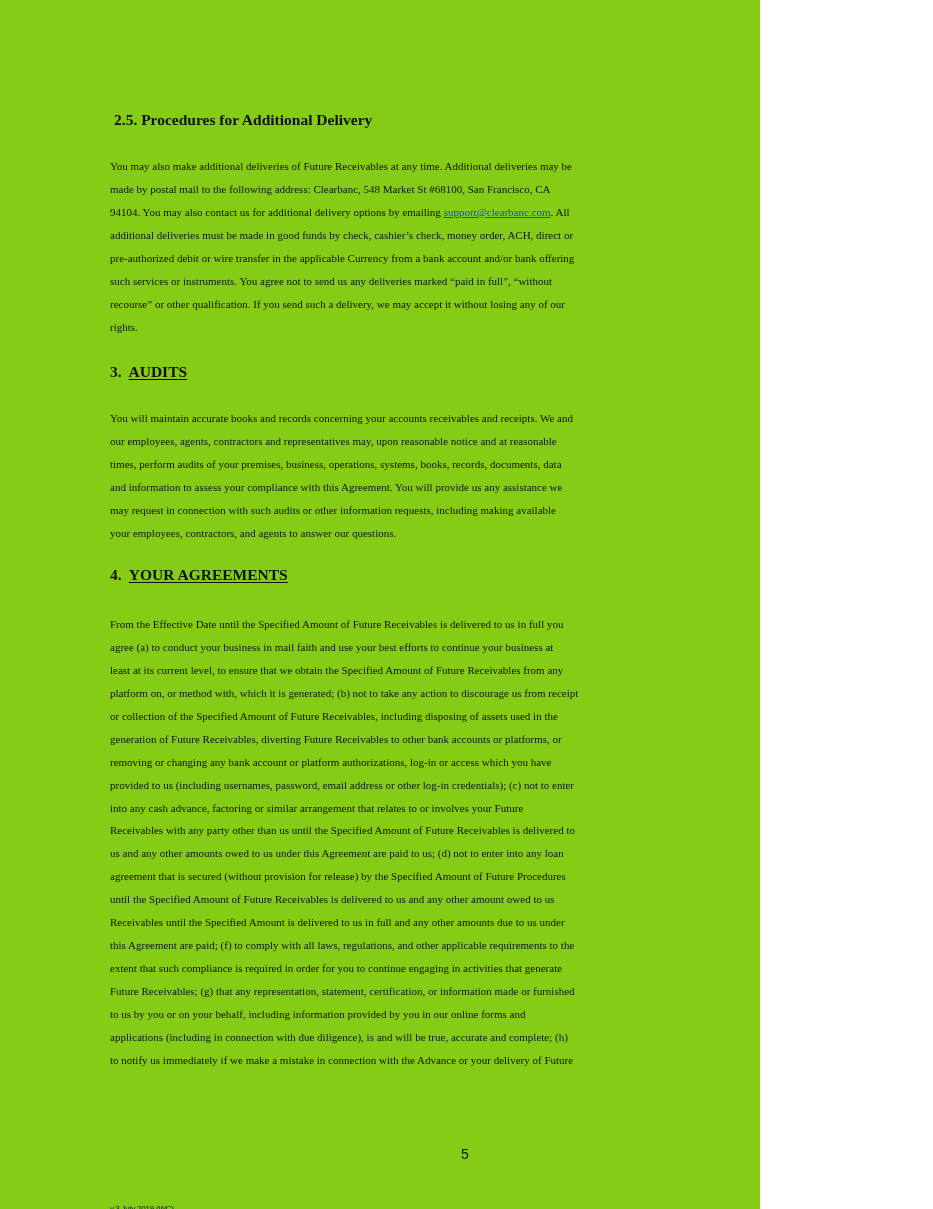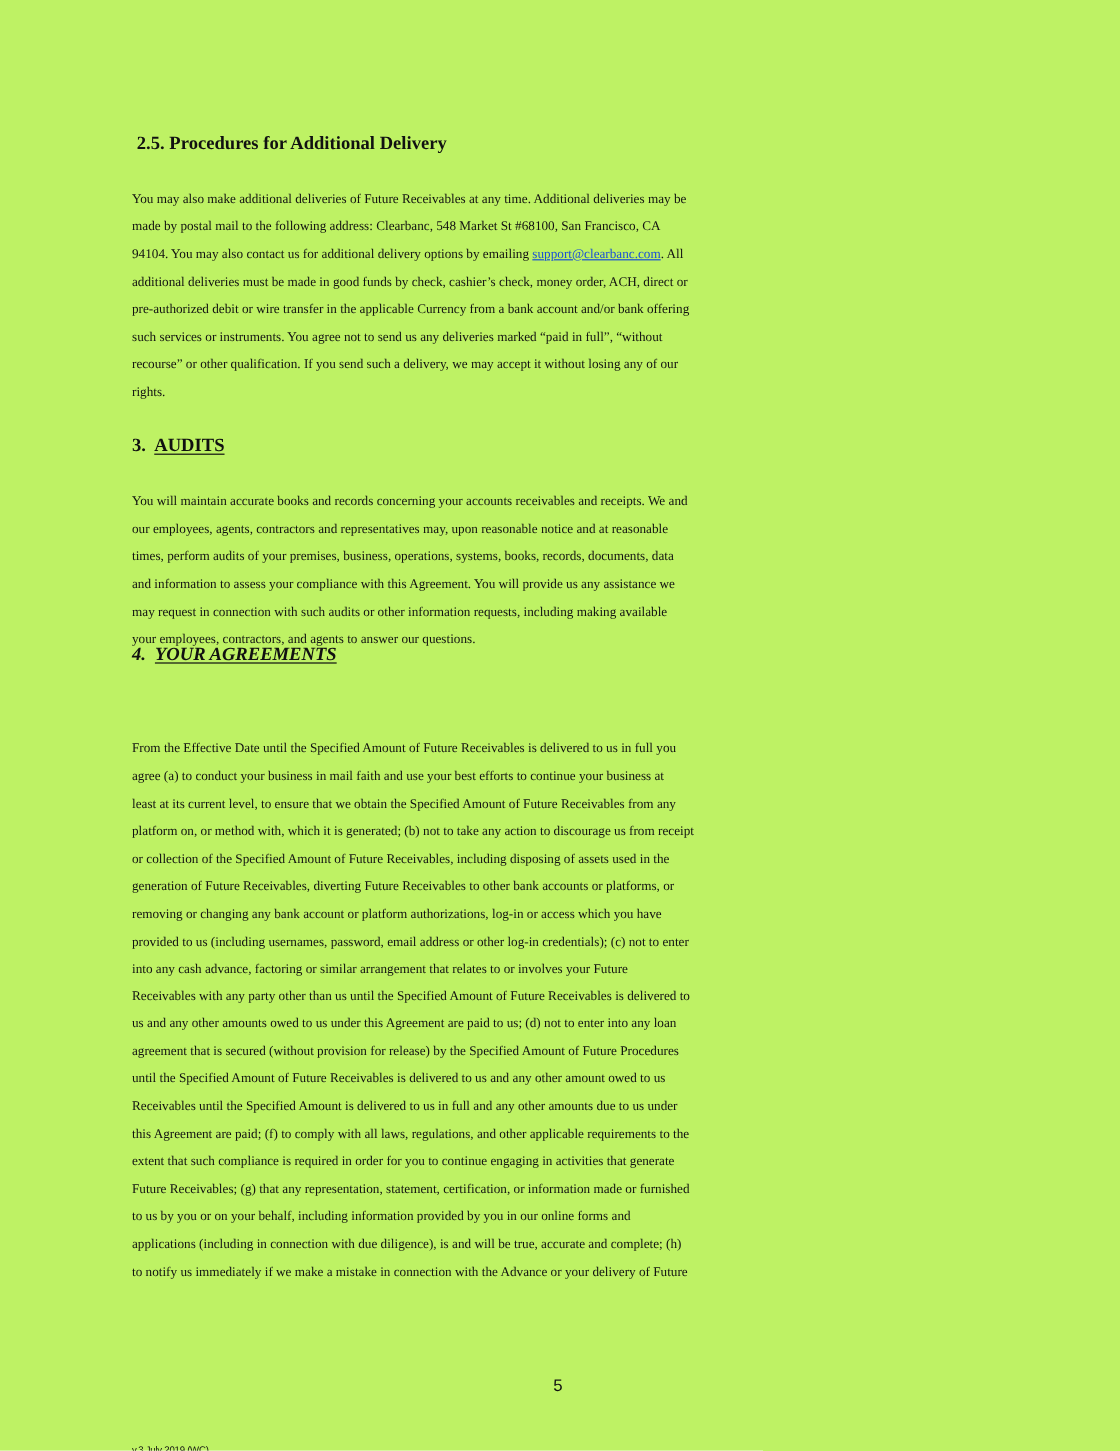--- a/index.html
+++ b/index.html
@@ -1,18 +1,18 @@
 <!DOCTYPE html>
 <html><head>
 <meta charset="utf-8">
 <style>
   html, body { margin: 0; padding: 0; background: #ffffff; }
   body { width: 933px; height: 1209px; position: relative; overflow: hidden;
          font-family: "Liberation Serif", "DejaVu Serif", serif; color: #111; }
-  .page { position: absolute; left: 0; top: 0; width: 933px; height: 1209px; background: #bef264; }
+  .page { position: absolute; left: 0; top: 0; width: 760px; height: 1209px; background: #84cc16; }
   .heading { position: absolute; left: 110px; font-size: 15.5px; font-weight: bold; white-space: nowrap; }
   .heading .u { text-decoration: underline; text-underline-offset: 2px; }
   .para { position: absolute; left: 110px; width: 720px; font-size: 11px; line-height: 22.95px; }
   .line { display: block; white-space: nowrap; height: 22.95px; }
   a.email { color: #1a4fd6; text-decoration: underline; }
   .page-number { position: absolute; left: 461px; top: 1146px; font-family: "Liberation Sans", sans-serif; font-size: 14px; }
   .footer { position: absolute; left: 110px; top: 1204px; font-family: "Liberation Sans", sans-serif; font-size: 8px; letter-spacing: -0.2px; }
 </style>
 </head>
 <body>
@@ -39,21 +39,21 @@
 
   <div class="para" style="top:407px;">
     <span class="line">You will maintain accurate books and records concerning your accounts receivables and receipts.  We and</span>
     <span class="line">our employees, agents, contractors and representatives may, upon reasonable notice and at reasonable</span>
     <span class="line">times, perform audits of your premises, business, operations, systems, books, records, documents, data</span>
     <span class="line">and information to assess your compliance with this Agreement.  You will provide us any assistance we</span>
     <span class="line">may request in connection with such audits or other information requests, including making available</span>
     <span class="line">your employees, contractors, and agents to answer our questions.</span>
   </div>
 
-  <div class="heading" style="top:537px;font-style:italic;">
+  <div class="heading" style="top:566px;">
     <span>4.</span>&nbsp;
     <span class="u">YOUR AGREEMENTS</span>
   </div>
 
   <div class="para" style="top:613px;">
     <span class="line">From the Effective Date until the Specified Amount of Future Receivables is delivered to us in full you</span>
     <span class="line">agree (a) to conduct your business in mail faith and use your best efforts to continue your business at</span>
     <span class="line">least at its current level, to ensure that we obtain the Specified Amount of Future Receivables from any</span>
     <span class="line">platform on, or method with, which it is generated; (b) not to take any action to discourage us from receipt</span>
     <span class="line">or collection of the Specified Amount of Future Receivables, including disposing of assets used in the</span>

